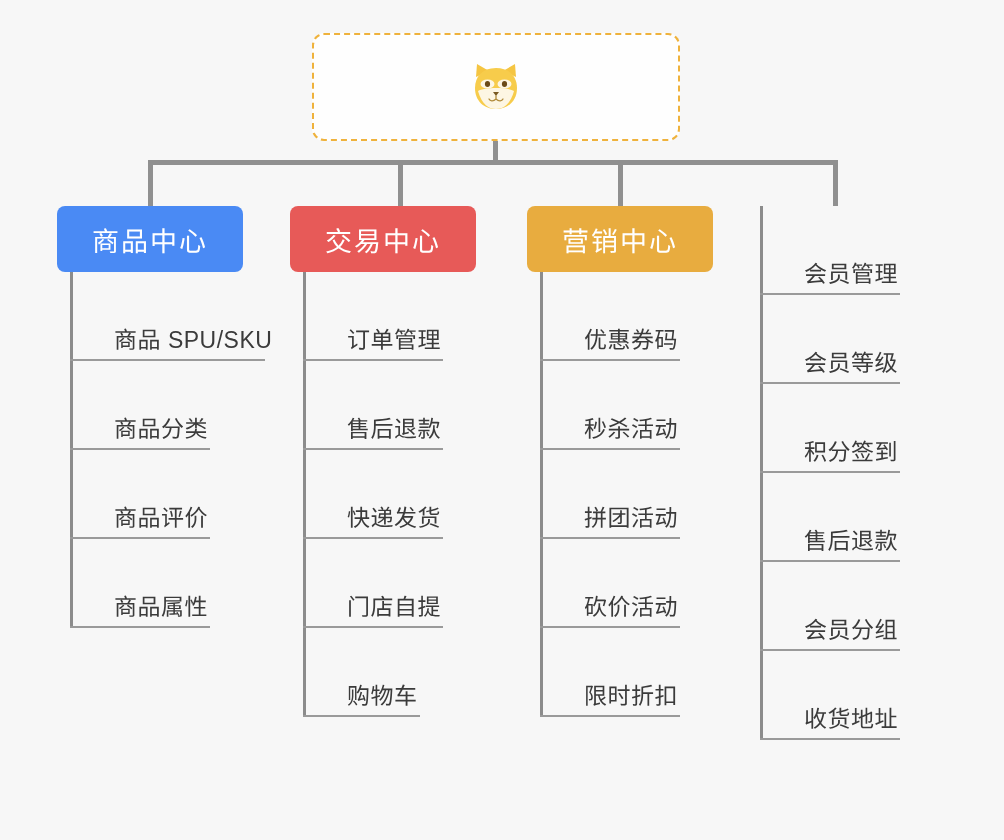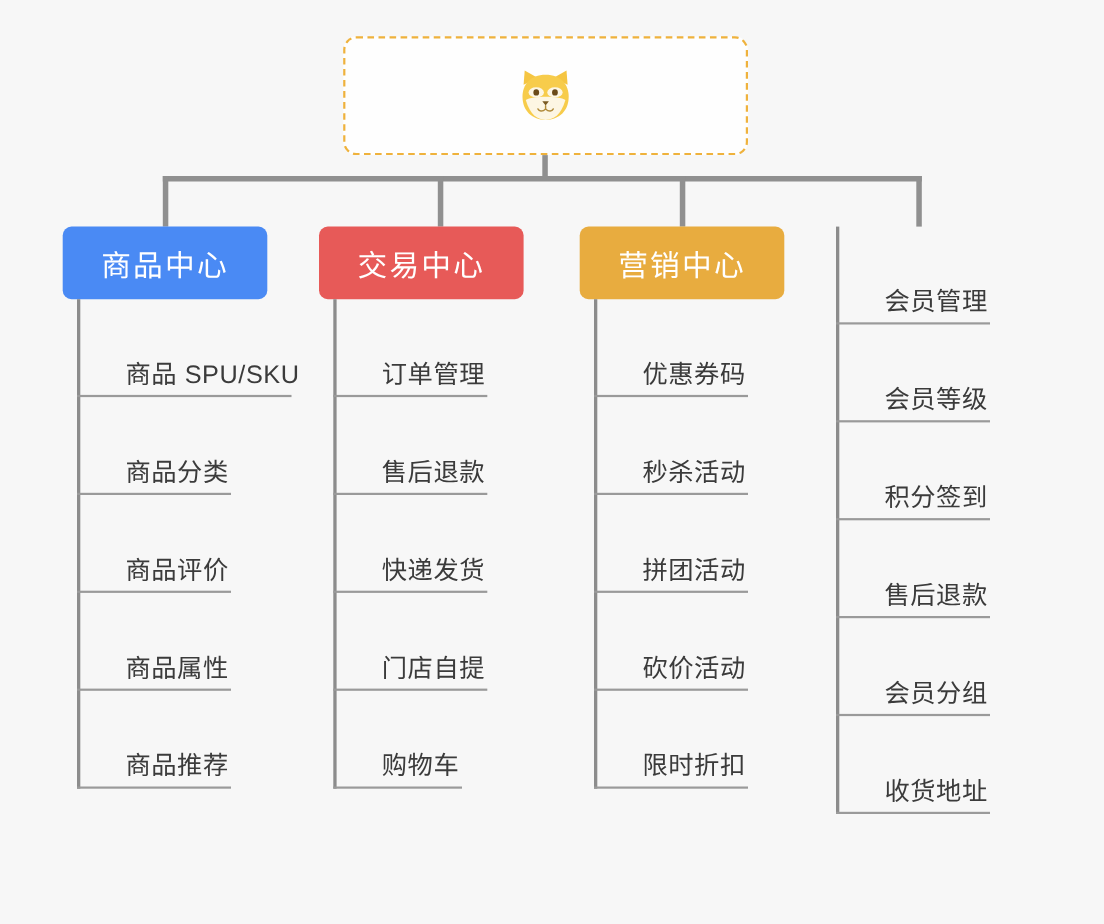--- a/index.html
+++ b/index.html
@@ -184,24 +184,20 @@
           <div class="leaf-underline" style="width: 140px;"></div>
         </li>
         <li class="leaf">
           <span class="leaf-label">商品评价</span>
           <div class="leaf-underline" style="width: 140px;"></div>
         </li>
         <li class="leaf">
           <span class="leaf-label">商品属性</span>
           <div class="leaf-underline" style="width: 140px;"></div>
         </li>
-        <li class="leaf">
-          <span class="leaf-label">商品推荐</span>
-          <div class="leaf-underline" style="width: 140px;"></div>
-        </li>
       </ul>
     </div>
     <div class="column" style="left: 290px; width: 186px;">
       <div class="col-header" style="background: rgb(231, 90, 88);">
         <span>交易中心</span>
       </div>
       <ul class="leaf-list">
         <div class="leaf-spine"></div>
         <li class="leaf">
           <span class="leaf-label">订单管理</span>

